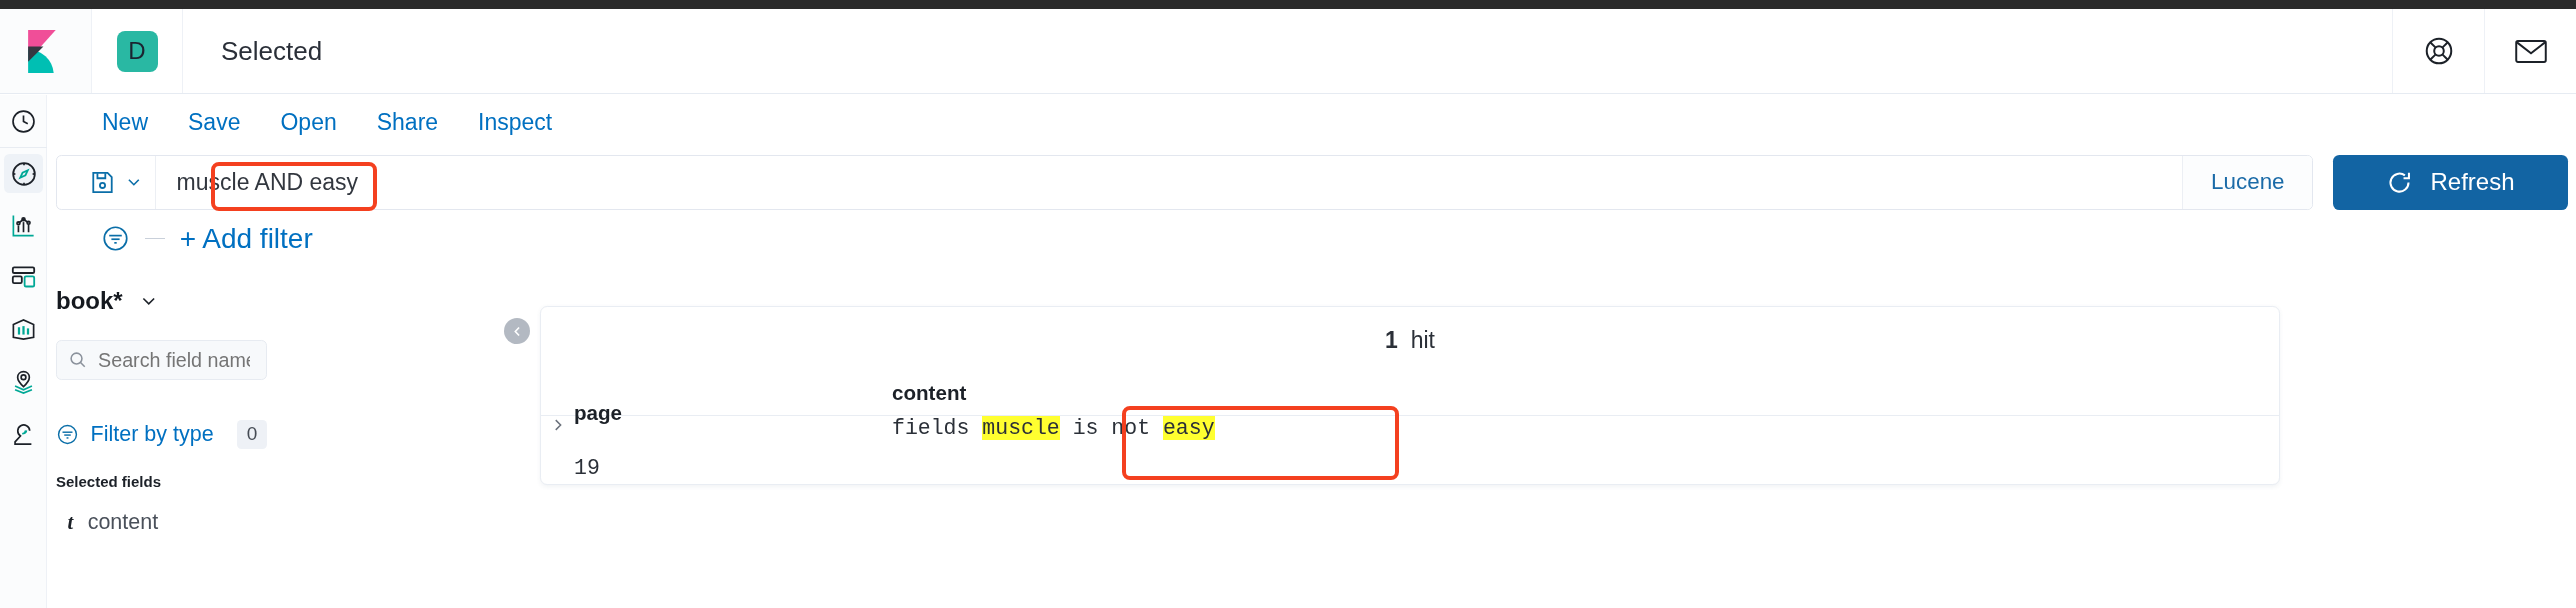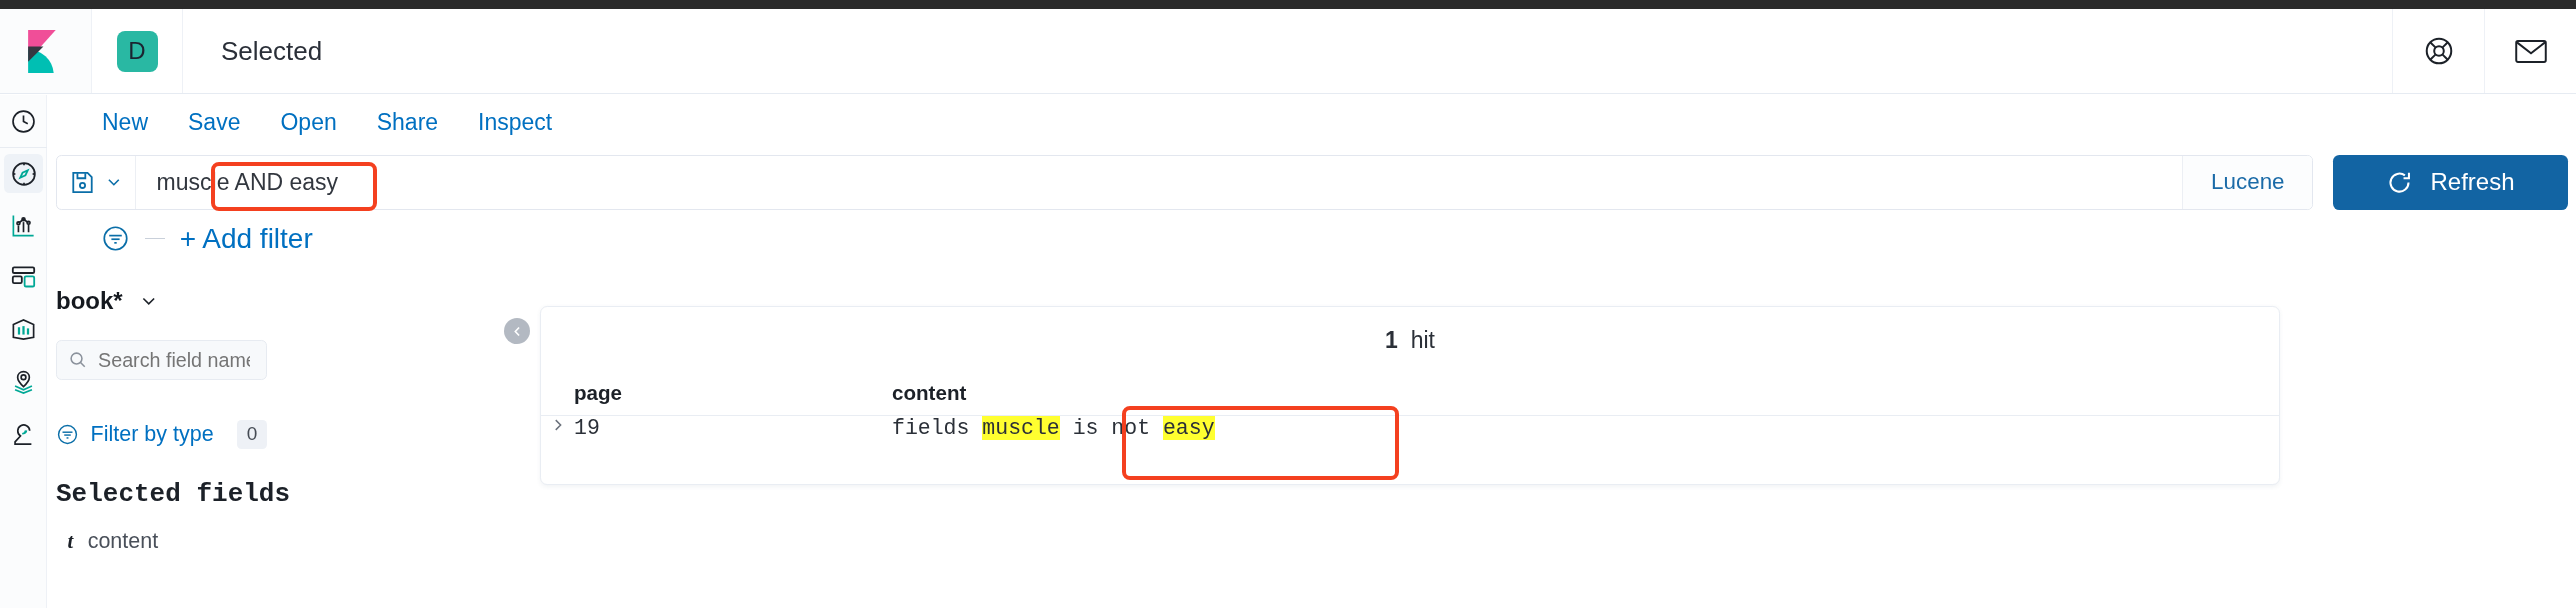--- a/index.html
+++ b/index.html
@@ -139,20 +139,21 @@
   }
   .qb-shell {
     flex: 1;
     height: 55px;
     display: flex;
     align-items: stretch;
     background: #ffffff;
     border: 0.9px solid #e3e7ef;
     border-radius: 5.4px;
     overflow: hidden;
+    padding-left: 20px;
   }
   .qb-saved {
     width: 79px;
     display: flex;
     align-items: center;
     justify-content: center;
     gap: 8px;
     border-right: 0.9px solid #eceff4;
     cursor: pointer;
   }
@@ -271,26 +272,25 @@
     height: 29px;
     background: #eef1f6;
     border-radius: 4.5px;
     display: flex;
     align-items: center;
     justify-content: center;
     font-size: 19px;
     color: #454b54;
   }
   .selected-fields-hd {
-    margin-top: 27px;
-    font-size: 26px;
+    margin-top: 21px;
+    font-size: 15px;
     font-weight: bold;
     color: #1c2husk;
     color: #1c2128;
-    font-family: Liberation Mono, monospace;
   }
   .field-item {
     margin-top: 19.7px;
     display: flex;
     align-items: center;
     gap: 14.3px;
     padding-left: 11.6px;
   }
   .field-type-t {
     font-size: 20.6px;
@@ -344,21 +344,21 @@
     display: flex;
     height: 45px;
     align-items: center;
     border-bottom: 0.9px solid #e9edf3;
   }
   .res-row {
     display: flex;
     height: 52px;
   }
   .col-toggle { width: 33px; flex: none; text-align: center; }
-  .col-page { width: 318px; flex: none; }
+  .col-page { width: 318px; flex: none; margin-top: 40px; }
   .col-content { flex: 1; }
   .th {
     font-size: 20.6px;
     font-weight: bold;
     color: #1c2128;
   }
   .td-page {
     font-size: 21.5px;
     color: #2b3038;
     font-family: "Liberation Mono", monospace;

